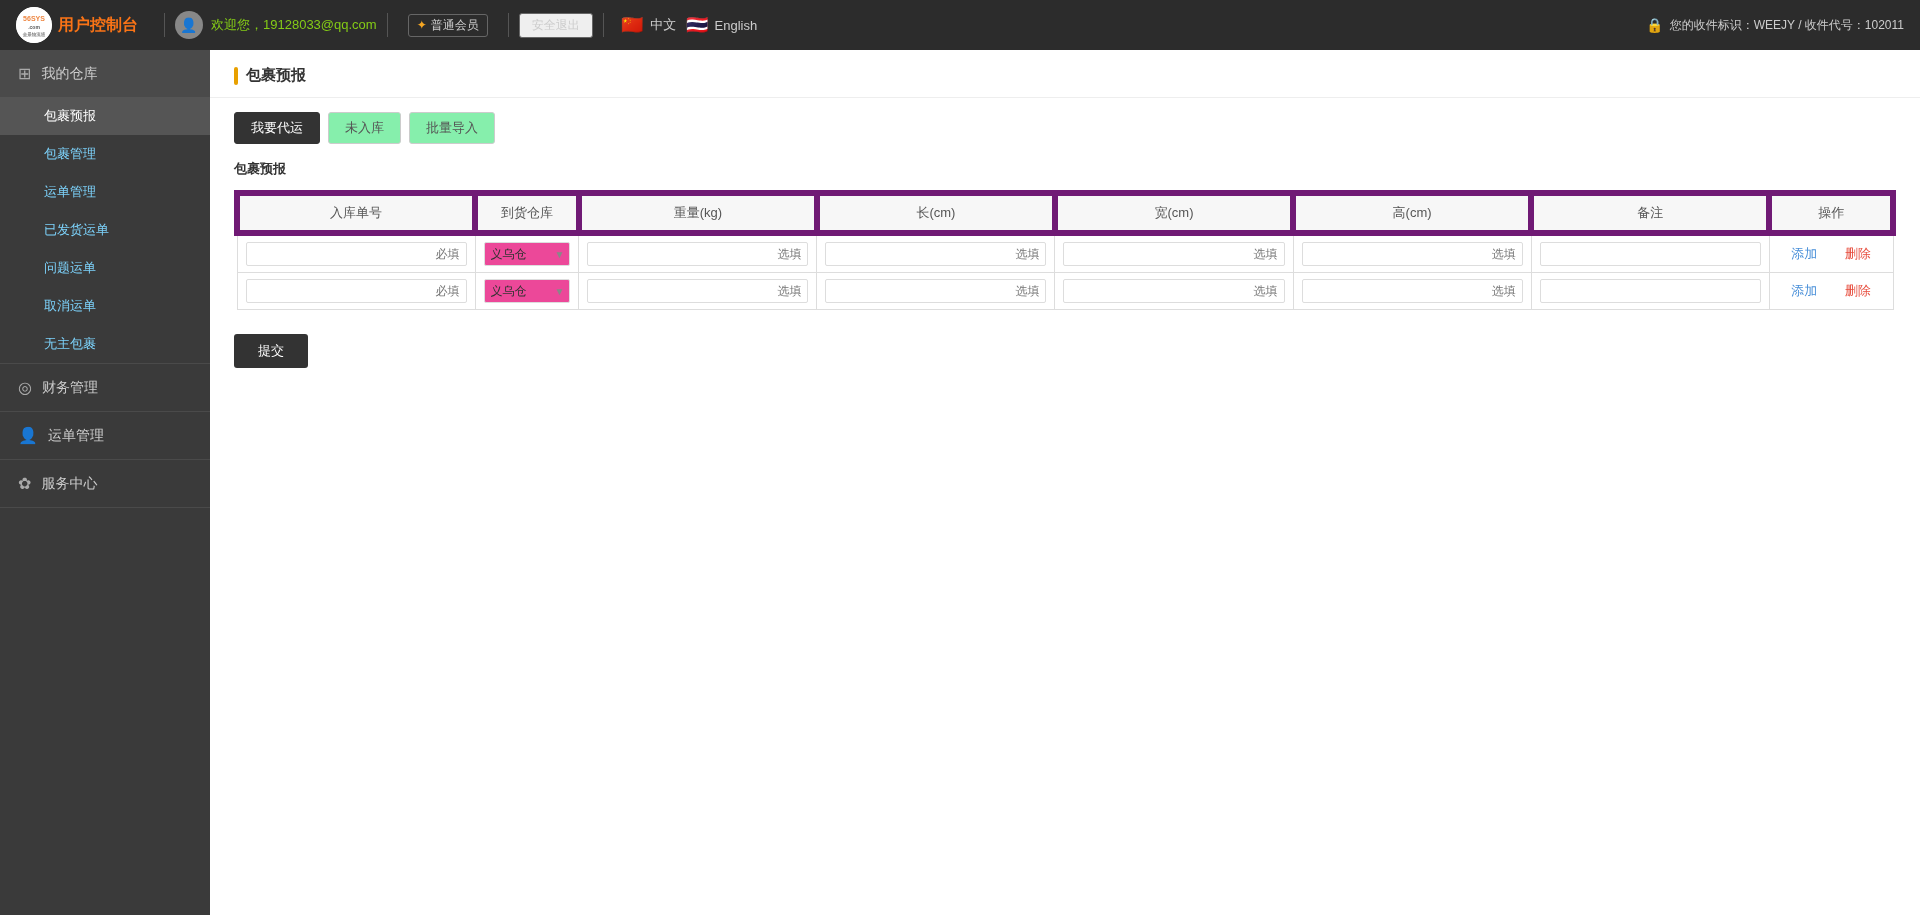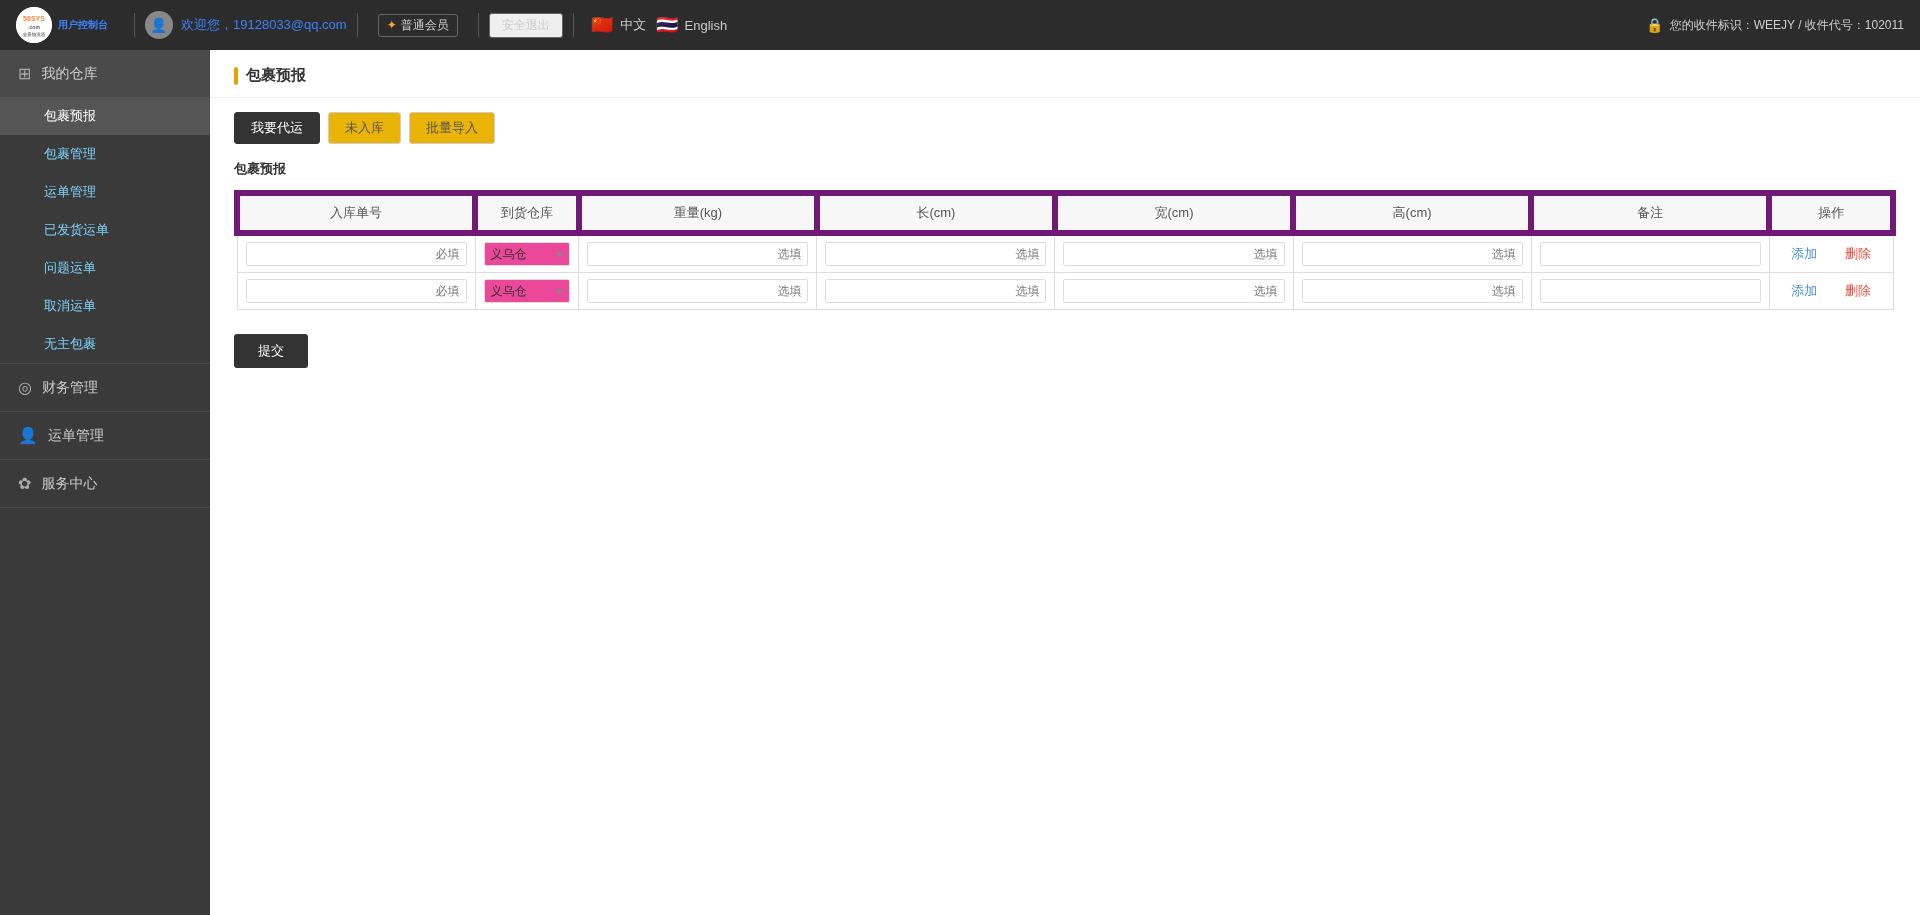--- a/index.html
+++ b/index.html
@@ -21,28 +21,28 @@
       gap: 6px;
       margin-right: 16px;
     }
     .logo-circle {
       width: 36px; height: 36px;
       background: #fff;
       border-radius: 50%;
       display: flex; align-items: center; justify-content: center;
       font-weight: bold; font-size: 9px; color: #e84; overflow: hidden;
     }
-    .logo-text { color: #3b82f6; font-size: 10px; font-weight: bold; }
+    .logo-text { color: #f97316; font-size: 16px; font-weight: bold; }
     .topnav-divider { width: 1px; height: 24px; background: #555; margin: 0 10px; }
     .topnav-avatar {
       width: 28px; height: 28px; border-radius: 50%; background: #888;
       display: flex; align-items: center; justify-content: center;
       font-size: 14px; color: #fff; margin-right: 8px;
     }
-    .topnav-welcome { color: #3b82f6; font-size: 13px; }
+    .topnav-welcome { color: #84cc16; font-size: 13px; }
     .topnav-member {
       display: flex; align-items: center; gap: 4px;
       border: 1px solid #666; padding: 2px 8px; border-radius: 3px;
       color: #ccc; font-size: 12px; margin: 0 10px;
     }
     .topnav-member-icon { color: #f5a623; }
     .topnav-logout {
       border: 1px solid #666; padding: 3px 12px; border-radius: 3px;
       color: #ccc; font-size: 12px; cursor: pointer;
     }
@@ -103,21 +103,21 @@
 
     
     .tabs-bar {
       padding: 14px 24px 0;
       display: flex; gap: 8px;
     }
     .tab-btn {
       padding: 6px 16px;
       border: 1px solid #ccc;
       border-radius: 3px;
-      background: #eab308;
+      background: #86efac;
       color: #555;
       font-size: 13px;
       cursor: pointer;
     }
     .tab-btn.active {
       background: #333;
       color: #fff;
       border-color: #333;
     }
 

